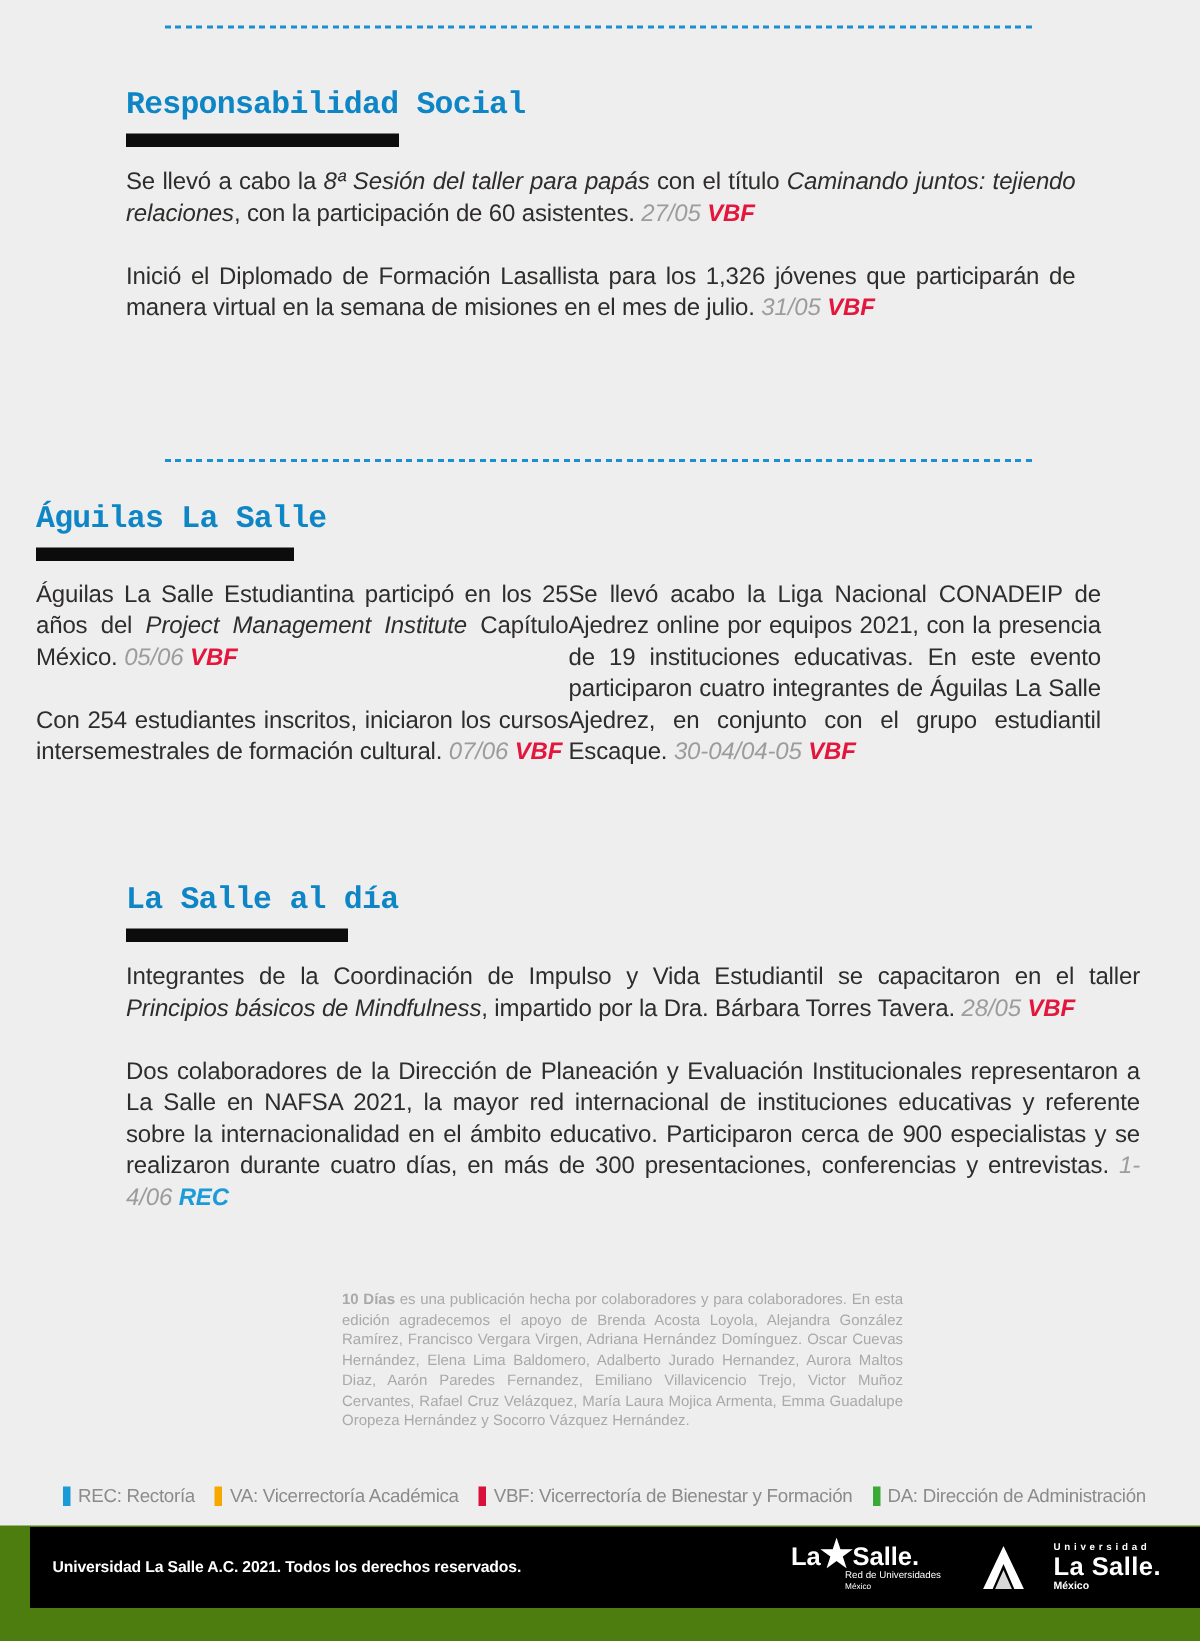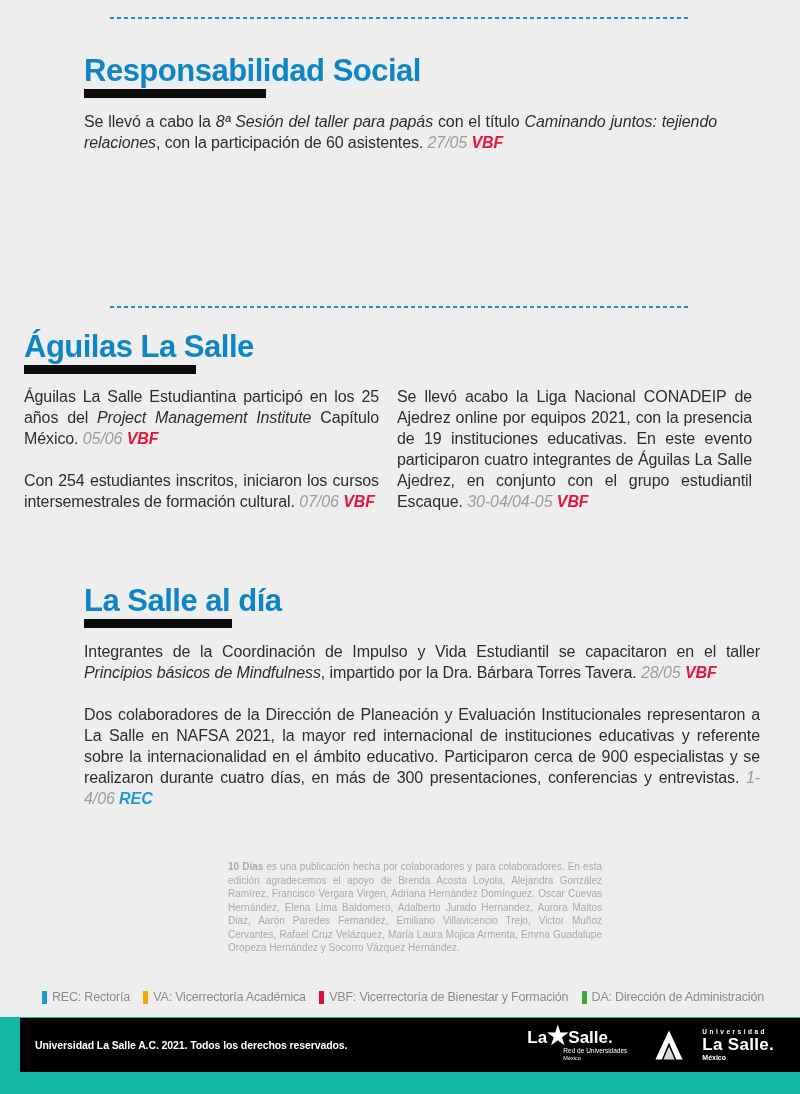--- a/index.html
+++ b/index.html
@@ -5,51 +5,51 @@
   html,body{margin:0;padding:0;}
   body{background:#ffffff;font-family:"Liberation Sans","DejaVu Sans",sans-serif;}
   .page{position:relative;width:800px;height:1094px;background:#efeeee;overflow:hidden;margin:0 auto;}
 
   .dashed{position:absolute;left:110px;width:578px;height:2px;
     background:repeating-linear-gradient(90deg,#1a8fd1 0 4px,transparent 4px 7px);}
   .dashed.top{top:17px;}
   .dashed.mid{top:306px;}
 
   .sec{position:absolute;}
-  .sec h2{margin:0;font-family:Liberation Sans, sans-serif;
-    font-weight:bold;font-size:31px;line-height:26px;color:#0e86c6;letter-spacing:-0.5px;}
+  .sec h2{margin:0;font-family:Liberation Mono, monospace;
+    font-weight:bold;font-size:21px;line-height:26px;color:#0e86c6;letter-spacing:-0.5px;}
   .title-bar{height:9px;background:#0c0c0c;margin-top:5px;}
 
   .sec p{margin:0 0 21px 0;font-size:16px;line-height:21px;color:#2e2d2c;
     text-align:justify;letter-spacing:-0.1px;}
   .sec1{top:58px;left:84px;width:633px;}
   .sec1 .title-bar{width:182px;margin-bottom:13px;}
   .sec2{top:334px;left:24px;width:728px;}
   .sec2 .title-bar{width:172px;margin-bottom:12px;}
-  .sec2 .cols{display:flex;gap:18px;}
+  .sec2 .cols{display:flex;}
   .sec2 .col{width:355px;}
   .sec3{top:588px;left:84px;width:676px;}
   .sec3 .title-bar{width:148px;margin-bottom:13px;}
 
   .seg-i{font-style:italic;}
   .seg-b{font-weight:bold;}
   .seg-date{color:#9c9c9c;font-style:italic;}
   .seg-tag-red{color:#e3173d;font-style:italic;font-weight:bold;}
   .seg-tag-blue{color:#1b9cd8;font-style:italic;font-weight:bold;}
 
   .credits{position:absolute;top:860px;left:228px;width:374px;}
   .credits p{margin:0;font-size:10px;line-height:13.5px;color:#aaa9a9;text-align:justify;}
 
   .legend{position:absolute;top:990px;left:42px;width:722px;display:flex;
     justify-content:space-between;align-items:flex-end;}
   .legend-item{display:flex;align-items:center;gap:5px;}
   .legend-swatch{width:5px;height:13px;display:inline-block;}
   .legend-label{font-size:12.5px;color:#8b8b8b;letter-spacing:-0.2px;white-space:nowrap;}
 
-  .footer-zone{position:absolute;top:1017px;left:0;width:800px;height:77px;background:#14b8a6;}
+  .footer-zone{position:absolute;top:1017px;left:0;width:800px;height:77px;background:#4d7c0f;}
   .footer-bar{position:absolute;top:1px;left:20px;width:780px;height:54px;background:#000000;
     display:flex;align-items:center;justify-content:space-between;box-sizing:border-box;
     padding:0 26px 0 15px;}
   .copyright{color:#ffffff;font-size:10.5px;font-weight:bold;letter-spacing:-0.1px;}
   .logos{display:flex;align-items:flex-end;gap:26px;}
 
   .logo1{color:#fff;line-height:1;}
   .logo1-main{font-weight:bold;font-size:17px;display:flex;align-items:center;}
   .logo1 .star{font-size:28px;line-height:14px;margin:0 -2px;position:relative;top:-2px;}
   .logo1-sub{font-size:6.5px;margin-left:36px;margin-top:2px;}
@@ -65,20 +65,21 @@
 <body>
 
 <div class="page">
 
   <div class="dashed top"></div>
 
   <section class="sec sec1">
     <h2>Responsabilidad Social</h2>
     <div class="title-bar"></div>
     <p><span>Se llevó a cabo la </span><span class="seg-i">8ª Sesión del taller para papás</span><span> con el título </span><span class="seg-i">Caminando juntos: tejiendo relaciones</span><span>, con la participación de 60 asistentes. </span><span class="seg-date">27/05</span><span> </span><span class="seg-tag-red">VBF</span></p>
+    <p><span>Inició el Diplomado de Formación Lasallista para los 1,326 jóvenes que participarán de manera virtual en la semana de misiones en el mes de julio. </span><span class="seg-date">31/05</span><span> </span><span class="seg-tag-red">VBF</span></p>
   </section>
 
   <div class="dashed mid"></div>
 
   <section class="sec sec2">
     <h2>Águilas La Salle</h2>
     <div class="title-bar"></div>
     <div class="cols">
       <div class="col">
         <p><span>Águilas La Salle Estudiantina participó en los 25 años del </span><span class="seg-i">Project Management Institute</span><span> Capítulo México. </span><span class="seg-date">05/06</span><span> </span><span class="seg-tag-red">VBF</span></p>

